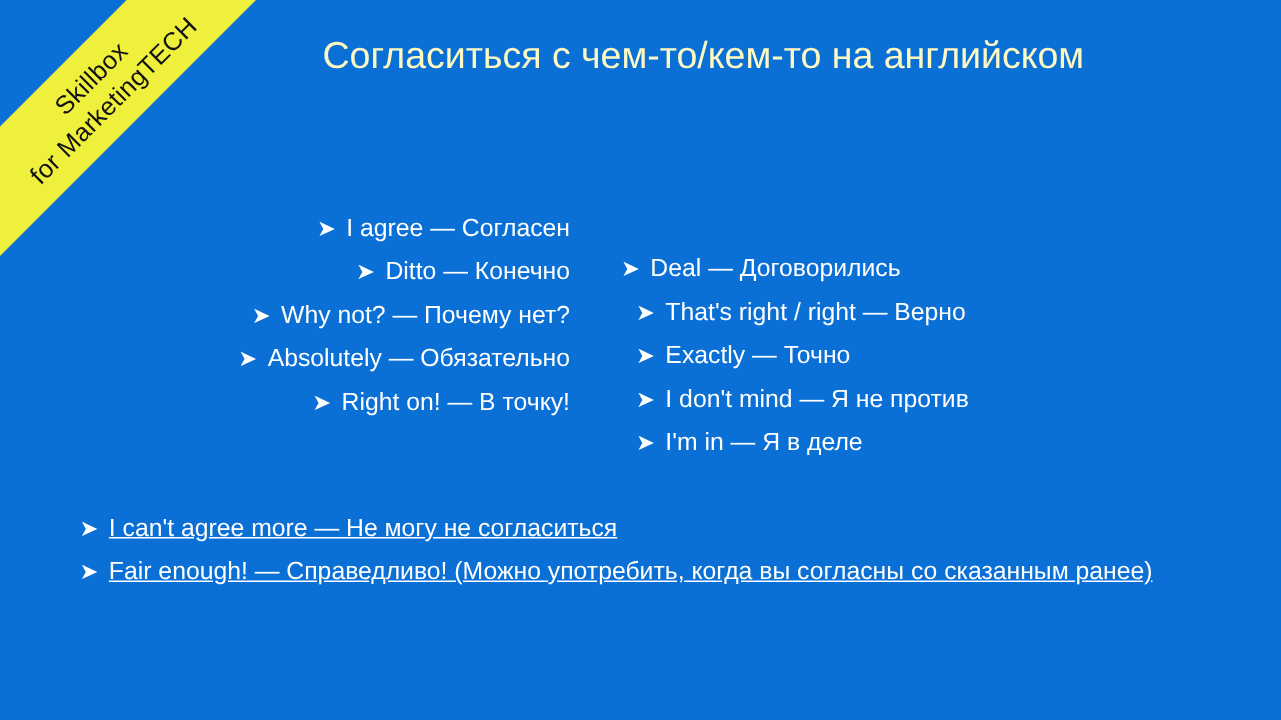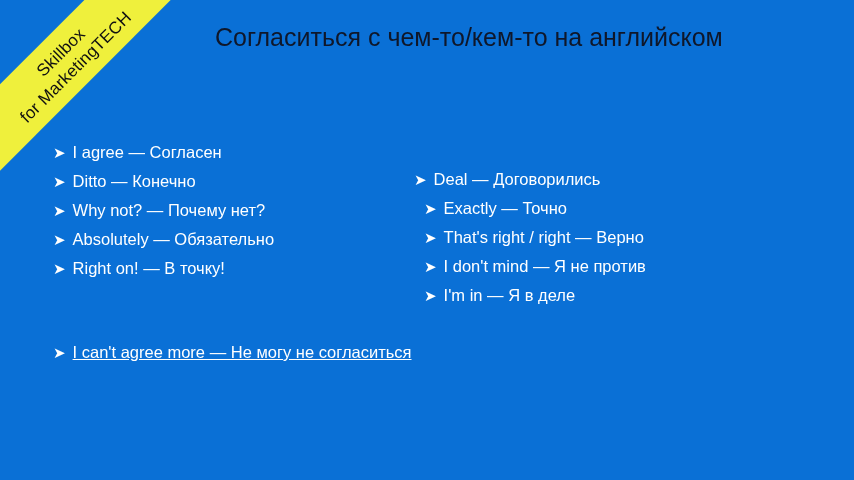--- a/index.html
+++ b/index.html
@@ -53,36 +53,36 @@
     font-family: "Liberation Sans", sans-serif;
   }
   .ribbon-line.l1 { font-size: 17px; }
   .ribbon-line.l2 { font-size: 17px; }
 
   
   .title {
     position: absolute;
     left: 215px;
     top: 21px;
-    color: #0f172a;
+    color: #fef9c3;
     font-size: 25px;
     line-height: 32px;
     white-space: nowrap;
     font-family: "Liberation Sans", sans-serif;
     text-align: center;
   }
 
   
   .col {
     position: absolute;
     color: #ffffff;
     font-size: 16.5px;
     line-height: 29px;
   }
-  .col-left  { left: 53px;  top: 138px; width: 340px; }
+  .col-left  { left: 40px;  top: 138px; width: 340px; text-align: right; }
   .col-right { left: 414px; top: 138px; width: 400px; margin-top: 27px; }
 
   .item {
     white-space: nowrap;
   }
   .item.indent { padding-left: 10px; }
 
   .bullet {
     display: inline-block;
     margin-right: 7px;
@@ -126,23 +126,24 @@
   <div class="col col-left">
       <div class="item"><span class="bullet">➤</span><span>I agree — Согласен</span></div>
       <div class="item"><span class="bullet">➤</span><span>Ditto — Конечно</span></div>
       <div class="item"><span class="bullet">➤</span><span>Why not? — Почему нет?</span></div>
       <div class="item"><span class="bullet">➤</span><span>Absolutely — Обязательно</span></div>
       <div class="item"><span class="bullet">➤</span><span>Right on! — В точку!</span></div>
     </div>
 
   <div class="col col-right">
       <div class="item"><span class="bullet">➤</span><span>Deal — Договорились</span></div>
+      <div class="item indent"><span class="bullet">➤</span><span>That's right / right — Верно</span></div>
       <div class="item indent"><span class="bullet">➤</span><span>Exactly — Точно</span></div>
-      <div class="item indent"><span class="bullet">➤</span><span>That's right / right — Верно</span></div>
       <div class="item indent"><span class="bullet">➤</span><span>I don't mind — Я не против</span></div>
       <div class="item indent"><span class="bullet">➤</span><span>I'm in — Я в деле</span></div>
     </div>
 
   <div class="bottom">
       <div class="item"><span class="bullet">➤</span><span>I can't agree more — Не могу не согласиться</span></div>
+      <div class="item item-wrap wrap"><span class="bullet">➤</span><span>Fair enough! — Справедливо! (Можно употребить, когда вы согласны со сказанным ранее)</span></div>
     </div>
 
 </div>
 
 </body></html>

